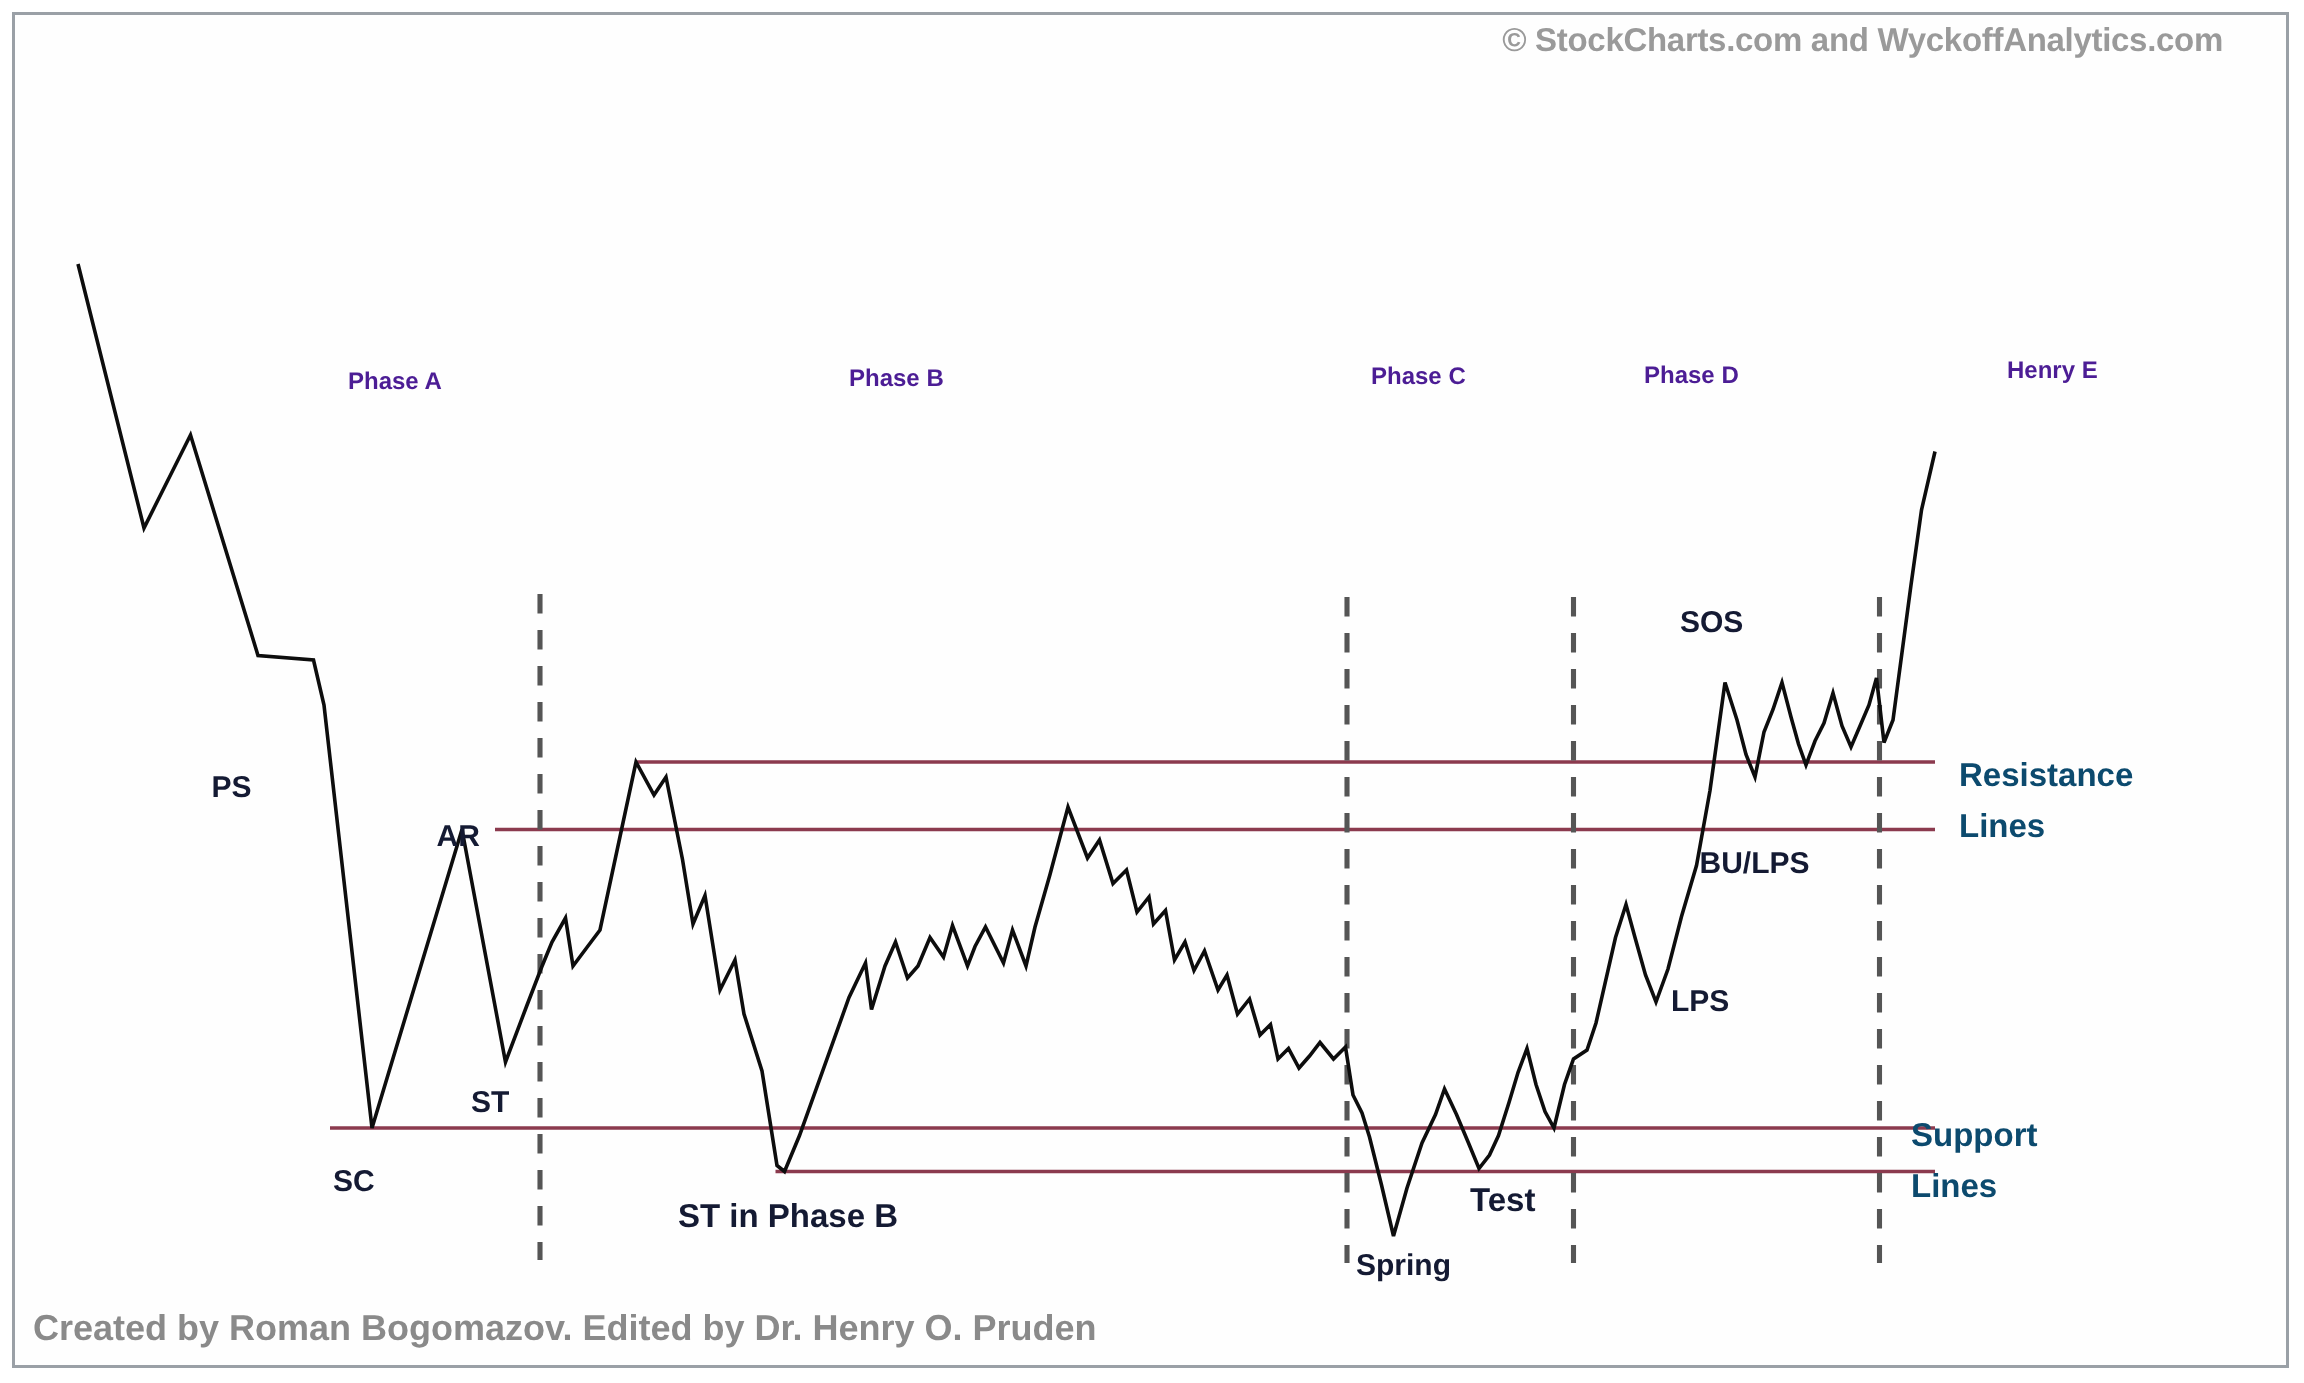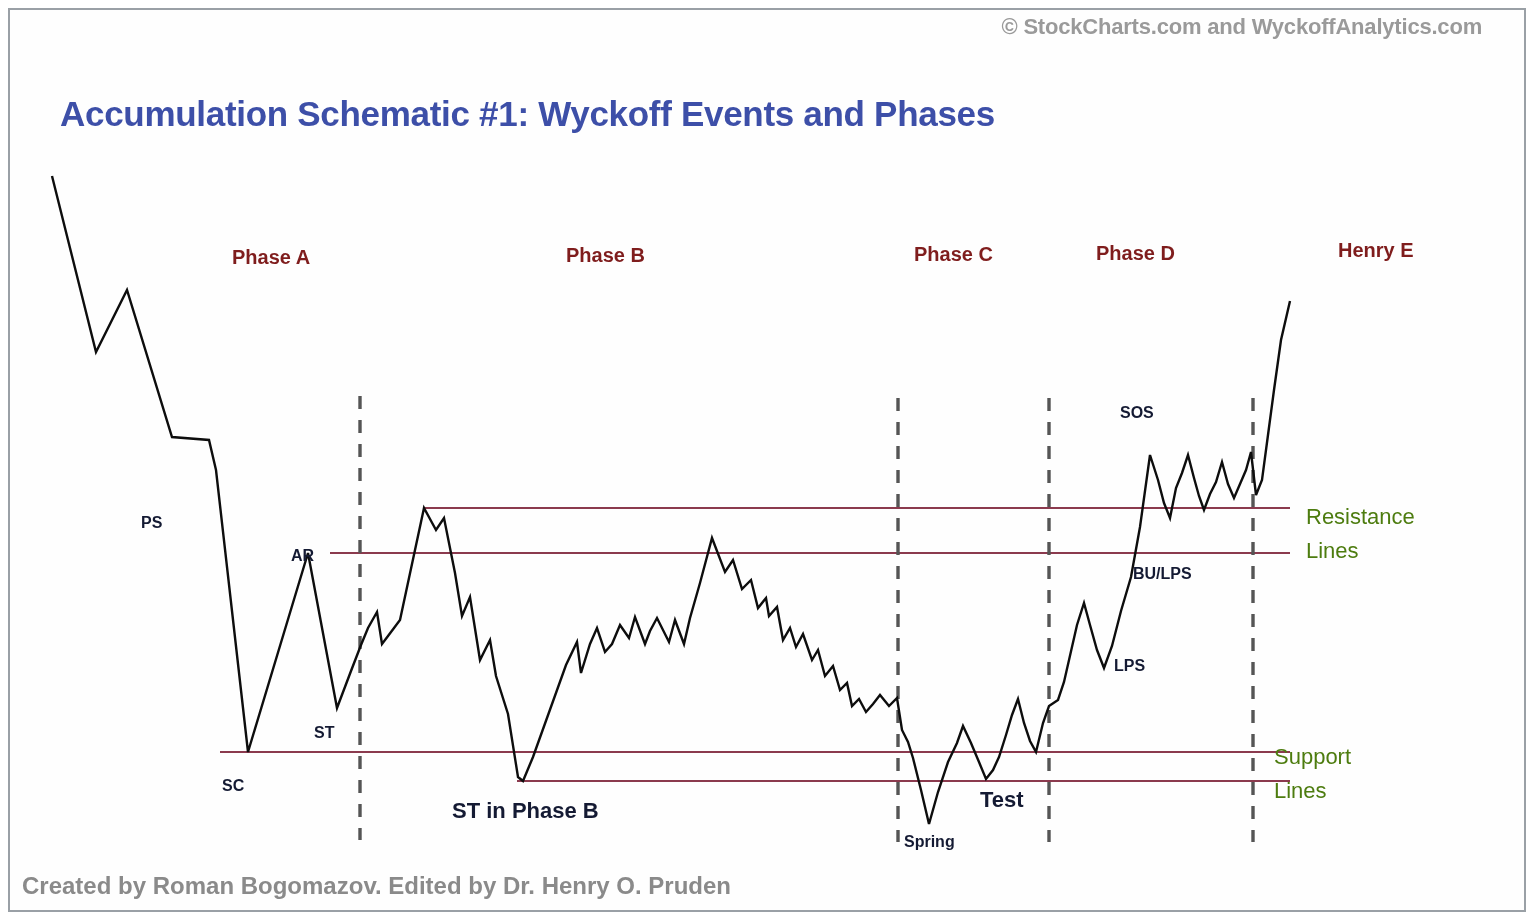--- a/index.html
+++ b/index.html
@@ -16,48 +16,47 @@
     position:absolute;left:60px;top:94px;
     font-size:35px;font-weight:bold;color:#3d4fa8;
     letter-spacing:-0.3px;white-space:nowrap;
   }
   #credit{
     position:absolute;left:22px;top:872px;
     font-size:24px;font-weight:bold;color:#8a8a8a;
     white-space:nowrap;
   }
   .phase-label{
-    position:absolute;font-size:20px;font-weight:bold;color:#7f1d1d;
+    position:absolute;font-size:16px;font-weight:bold;color:#4c1d95;
     white-space:nowrap;
   }
   .evt{
-    position:absolute;font-size:16px;font-weight:bold;color:#111111;
+    position:absolute;font-size:20px;font-weight:bold;color:#111111;
     white-space:nowrap;
   }
   .evt.small{font-size:22px;}
   .evt.navy{color:#141a33;}
   .side-label{
-    position:absolute;font-size:22px;font-weight:normal;color:#4d7c0f;
+    position:absolute;font-size:22px;font-weight:bold;color:#0c4a6e;
     white-space:nowrap;line-height:1.55;
   }
   svg#chart{position:absolute;left:0;top:0;width:1536px;height:922px;}
   .hline{stroke:#8b3a4e;stroke-width:2.2;}
   .vdash{stroke:#555555;stroke-width:3.4;stroke-dasharray:13 11;}
   .price{fill:none;stroke:#0d0d0d;stroke-width:2.4;stroke-linejoin:miter;stroke-linecap:butt;}
 </style>
 </head>
 <body>
 
 <div id="stage">
 
   <div id="frame"></div>
 
   <div id="copyright">© StockCharts.com and WyckoffAnalytics.com</div>
 
-  <div id="title">Accumulation Schematic #1: Wyckoff Events and Phases</div>
 
   <svg id="chart" viewBox="0 0 1536 922" preserveAspectRatio="none">
     <g id="g-levels">
         <line x1="424" x2="1290" y1="508" y2="508" class="hline"></line>
         <line x1="330" x2="1290" y1="553" y2="553" class="hline"></line>
         <line x1="220" x2="1290" y1="752" y2="752" class="hline"></line>
         <line x1="517" x2="1290" y1="781" y2="781" class="hline"></line>
       </g>
     <g id="g-dividers">
         <line x1="360" x2="360" y1="396" y2="840" class="vdash"></line>

